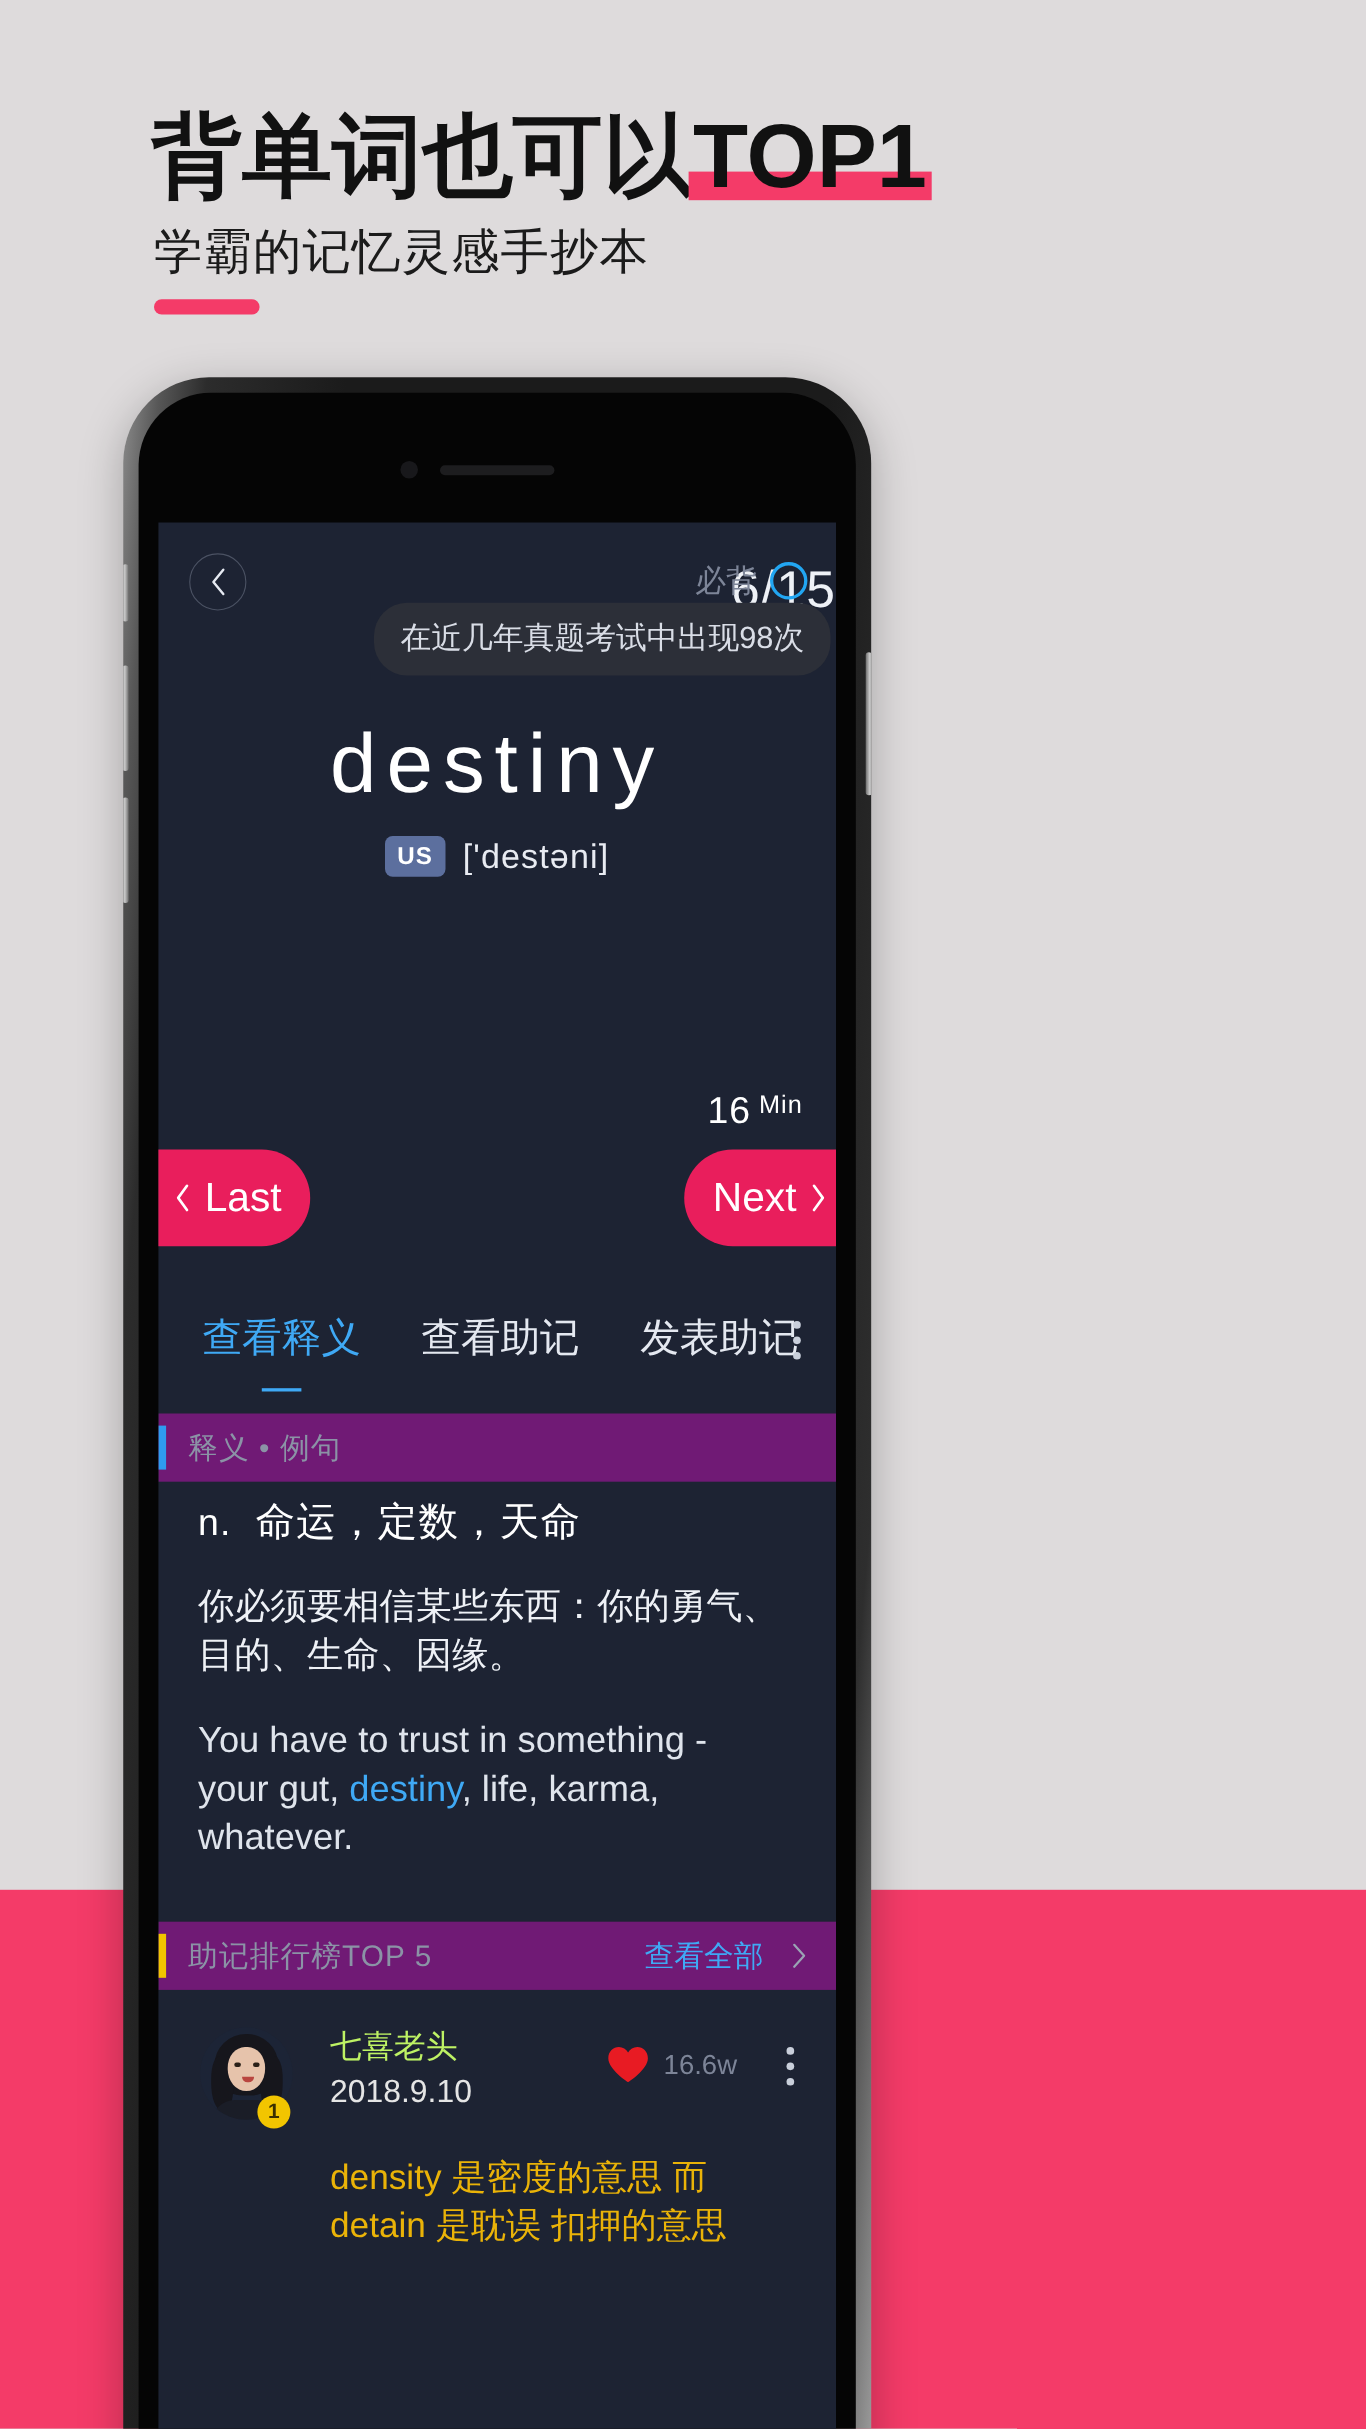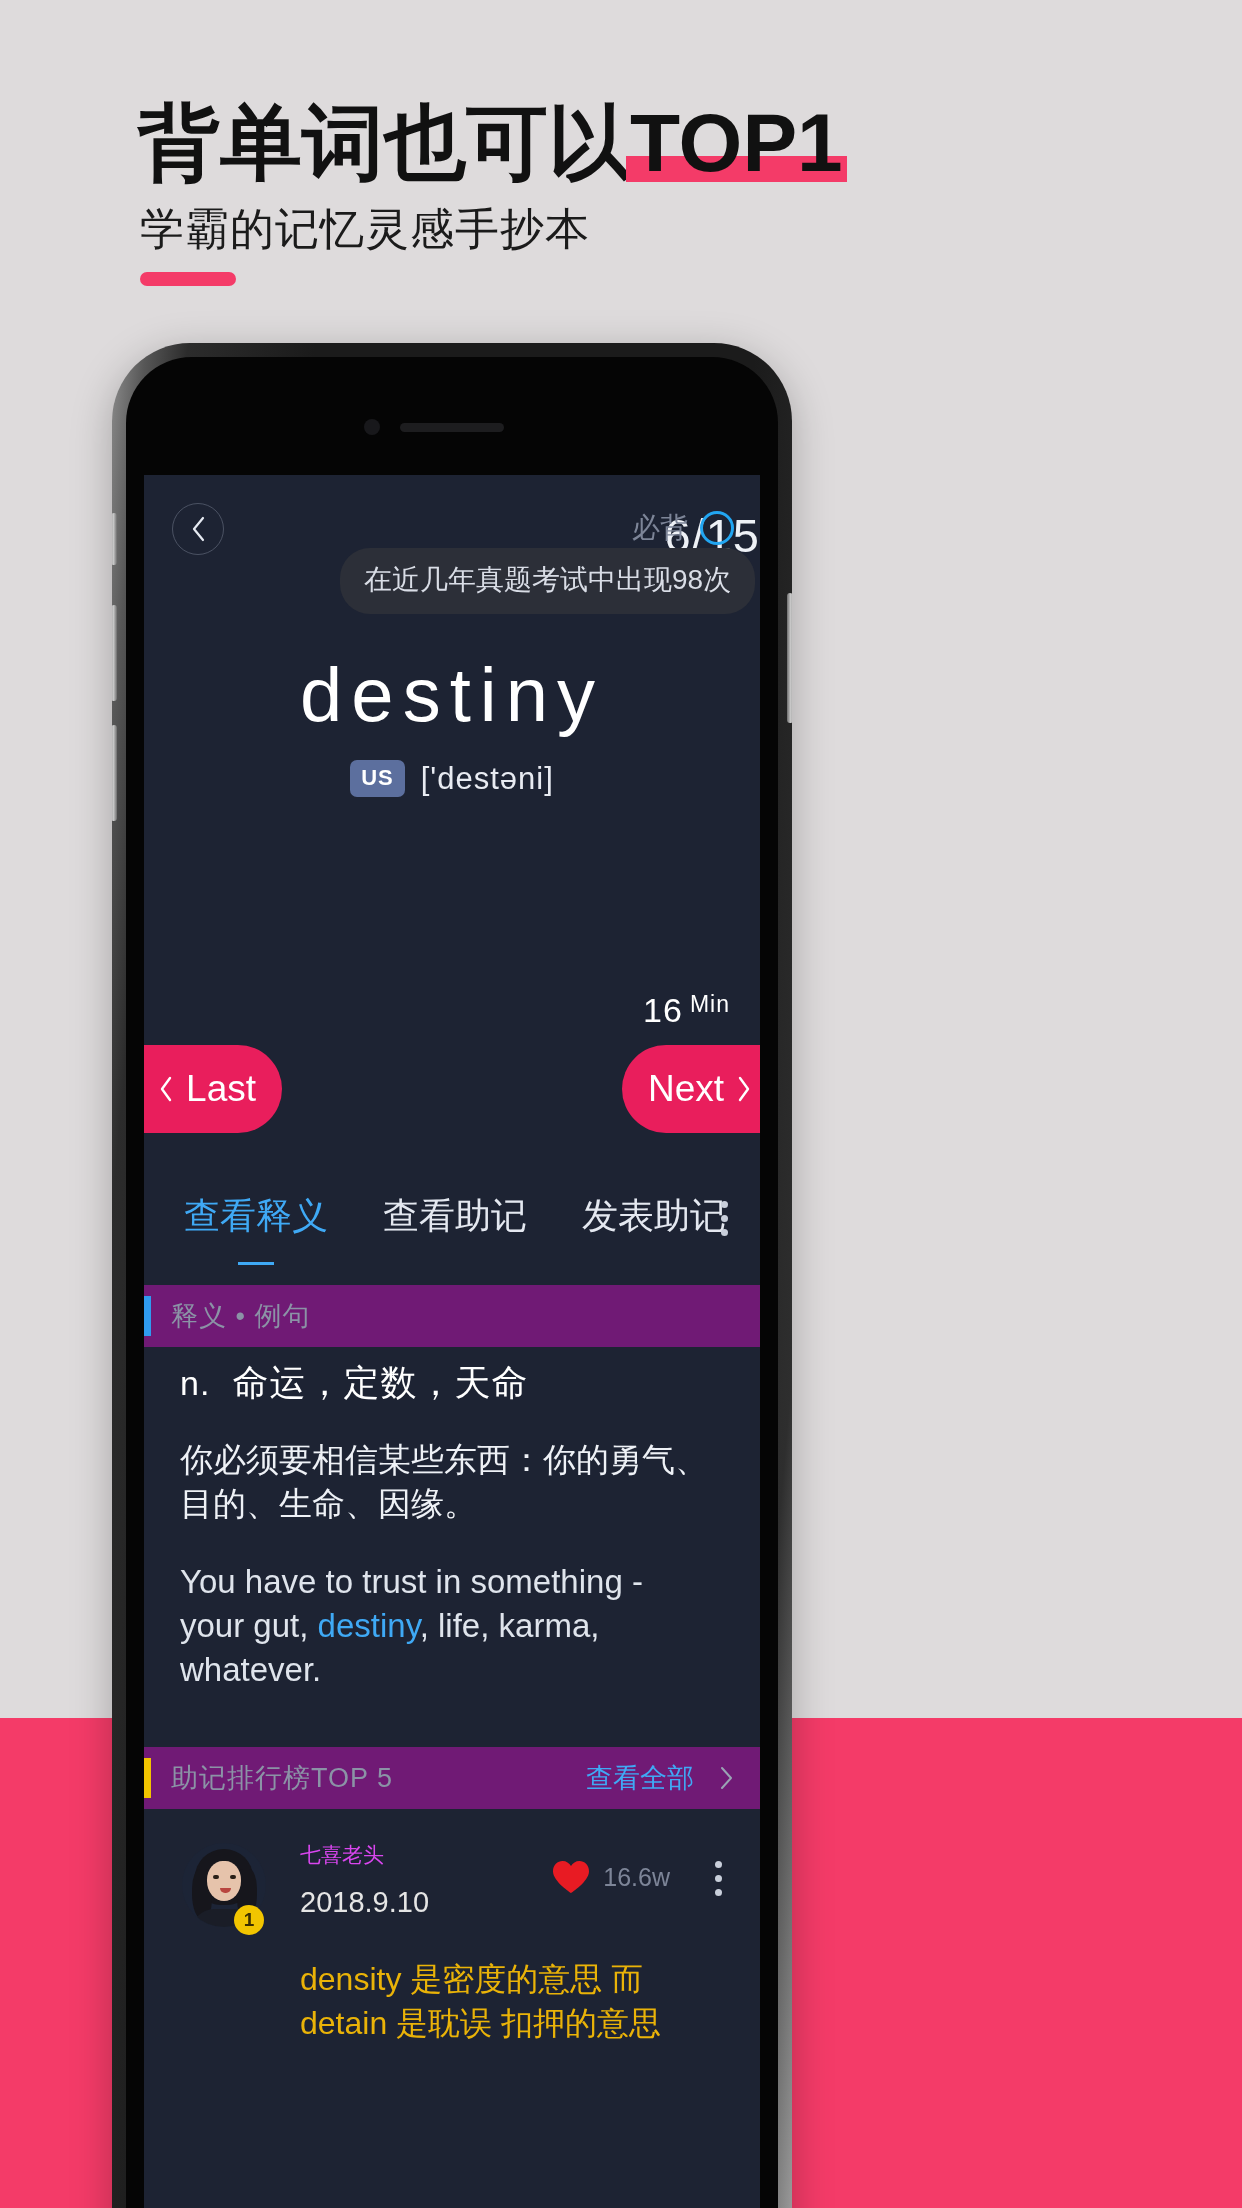--- a/index.html
+++ b/index.html
@@ -423,22 +423,22 @@
     border-radius: 50%;
     background: #f2c500;
     color: #3a2f00;
     font-size: 19px;
     font-weight: bold;
     display: flex; align-items: center; justify-content: center;
   }
   #comment-user {
     position: absolute;
     left: 156px; top: 8px;
-    font-size: 21px;
-    color: #d946ef;
+    font-size: 29px;
+    color: #bef264;
   }
   #comment-date {
     position: absolute;
     left: 156px; top: 53px;
     font-size: 29px;
     color: #e5e5e5;
   }
   #like-wrap {
     position: absolute;
     right: 90px; top: 26px;

